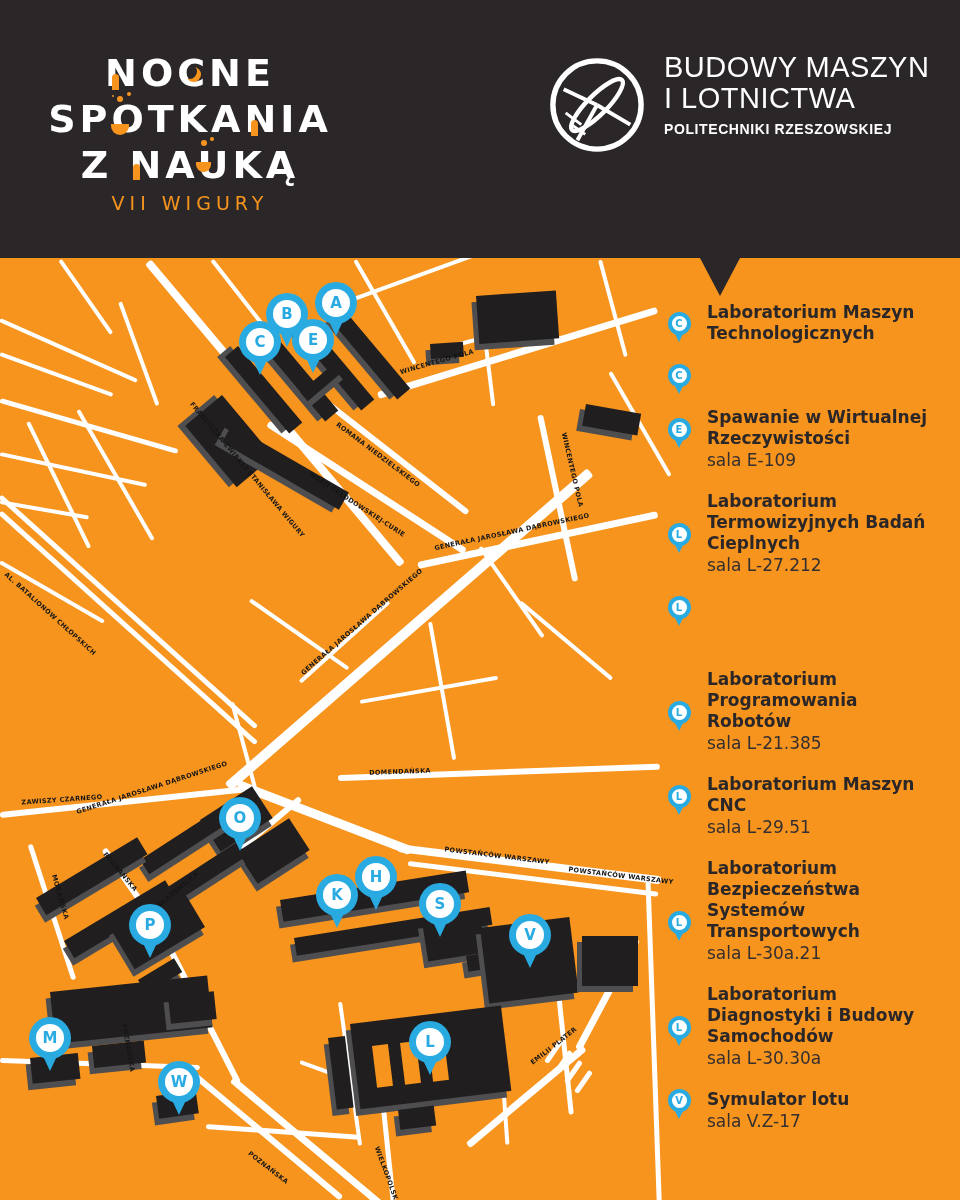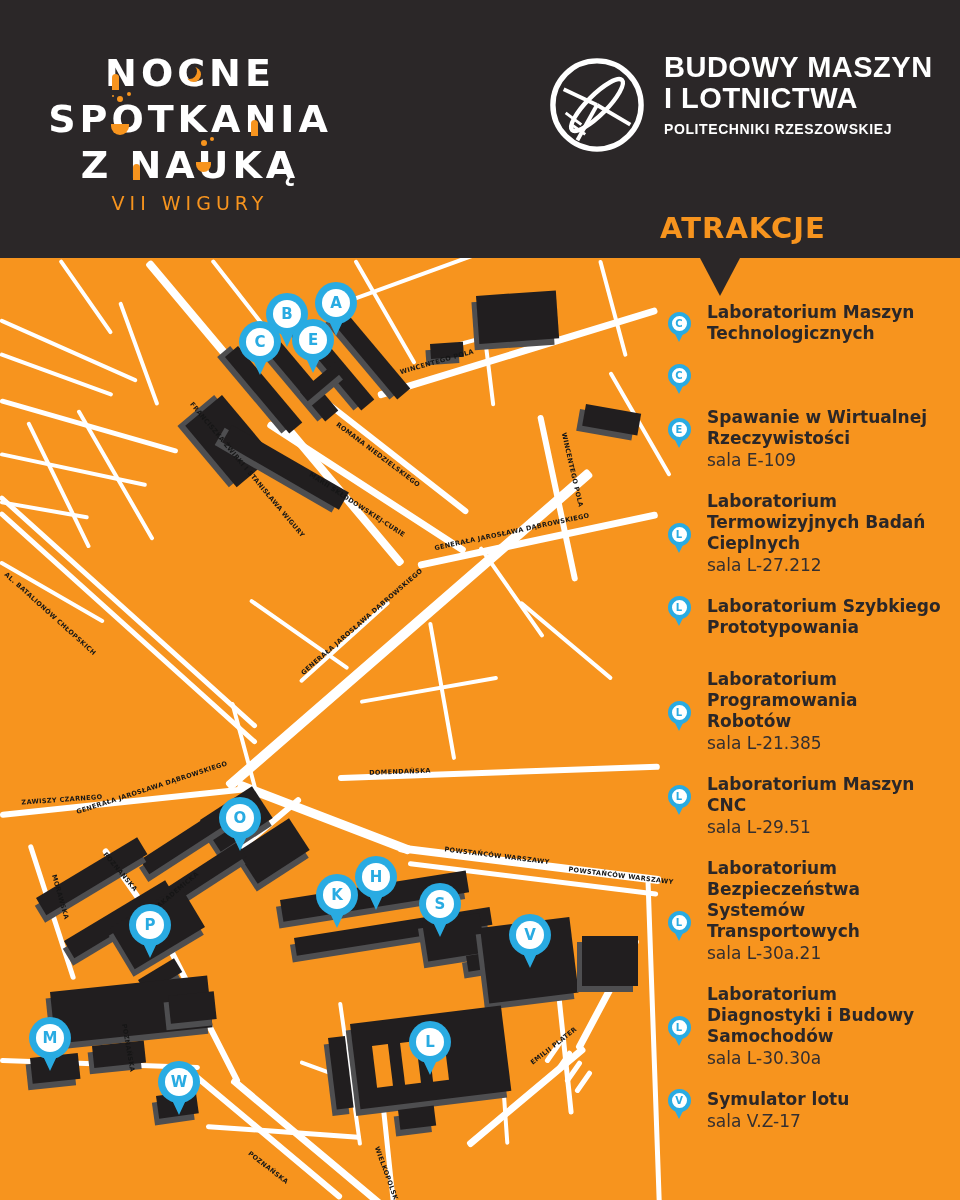--- a/index.html
+++ b/index.html
@@ -23,21 +23,21 @@
           box-shadow:9px -5px 0 -1px var(--orange),-7px -3px 0 -2px var(--orange)}
   .a-door2{left:251px;top:120px;width:7px;height:16px;border-radius:5px 5px 0 0;background:var(--orange)}
   .a-liq{left:196px;top:162px;width:15px;height:10px;border-radius:0 0 9px 9px;background:var(--orange)}
   .a-bub2{left:201px;top:140px;width:6px;height:6px;border-radius:50%;background:var(--orange);
           box-shadow:8px -4px 0 -1px var(--orange)}
   .a-door3{left:133px;top:164px;width:7px;height:16px;border-radius:5px 5px 0 0;background:var(--orange)}
 
   .faclogo{position:absolute;left:548px;top:56px;width:98px;height:98px}
   .factext{position:absolute;left:664px;top:52px;color:#fff;font-family:"Liberation Sans",sans-serif}
   .factext .f1{font-size:29px;line-height:31px;font-weight:normal;letter-spacing:1px}
-  .factext .f2{font-size:29px;line-height:31px;font-weight:bold;letter-spacing:.5px}
+  .factext .f2{font-size:29px;line-height:31px;font-weight:normal;letter-spacing:.5px}
   .factext .f4{font-size:14px;font-weight:bold;letter-spacing:.6px;margin-top:7px}
   .atrakcje{position:absolute;left:655px;top:211px;width:176px;text-align:center;
             color:var(--orange);font-size:29px;font-weight:bold;letter-spacing:1px}
   .hdr-tri{position:absolute;left:700px;top:258px;width:0;height:0;z-index:11;
            border-left:20px solid transparent;border-right:20px solid transparent;border-top:38px solid var(--dark)}
 
   
   #map{position:absolute;left:0;top:258px;width:960px;height:942px;background:var(--orange);overflow:hidden}
   .st{position:absolute;background:#fff;border-radius:3px;transform-origin:left center;z-index:1}
   .bld{position:absolute;background:var(--bld);transform-origin:left top;z-index:2;
@@ -248,21 +248,20 @@
       <line x1="50" y1="50" x2="30" y2="86" stroke="#fff" stroke-width="4"></line>
       <line x1="18" y1="58" x2="34" y2="70" stroke="#fff" stroke-width="3"></line>
       <line x1="24" y1="70" x2="38" y2="80" stroke="#fff" stroke-width="3"></line>
     </svg>
   </div>
   <div class="factext">
     <div class="f2">BUDOWY MASZYN</div>
     <div class="f2">I LOTNICTWA</div>
     <div class="f4">POLITECHNIKI RZESZOWSKIEJ</div>
   </div>
-  <div class="atrakcje">ATRAKCJE</div>
 </div>
 <div class="hdr-tri"></div>
 
 <div class="sidebar" id="attractions-list">
     <div class="item">
     <div class="pinw">
       <div class="spin">
         <span>C</span>
       </div>
     </div>
@@ -304,22 +303,20 @@
       <div class="r">sala L-27.212</div>
     </div>
   </div>
     <div class="item has-room">
     <div class="pinw">
       <div class="spin">
         <span>L</span>
       </div>
     </div>
     <div class="itxt">
-      <div class="t">Laboratorium Szybkiego
-Prototypowania</div>
     </div>
   </div>
     <div class="item has-room">
     <div class="pinw">
       <div class="spin">
         <span>L</span>
       </div>
     </div>
     <div class="itxt">
       <div class="t">Laboratorium

